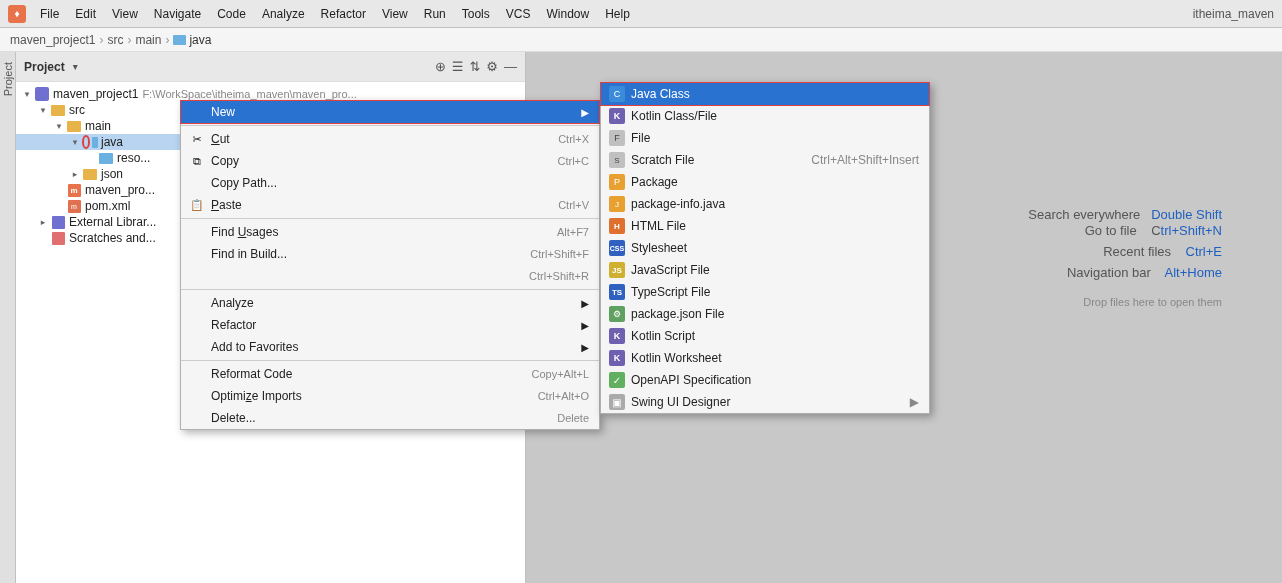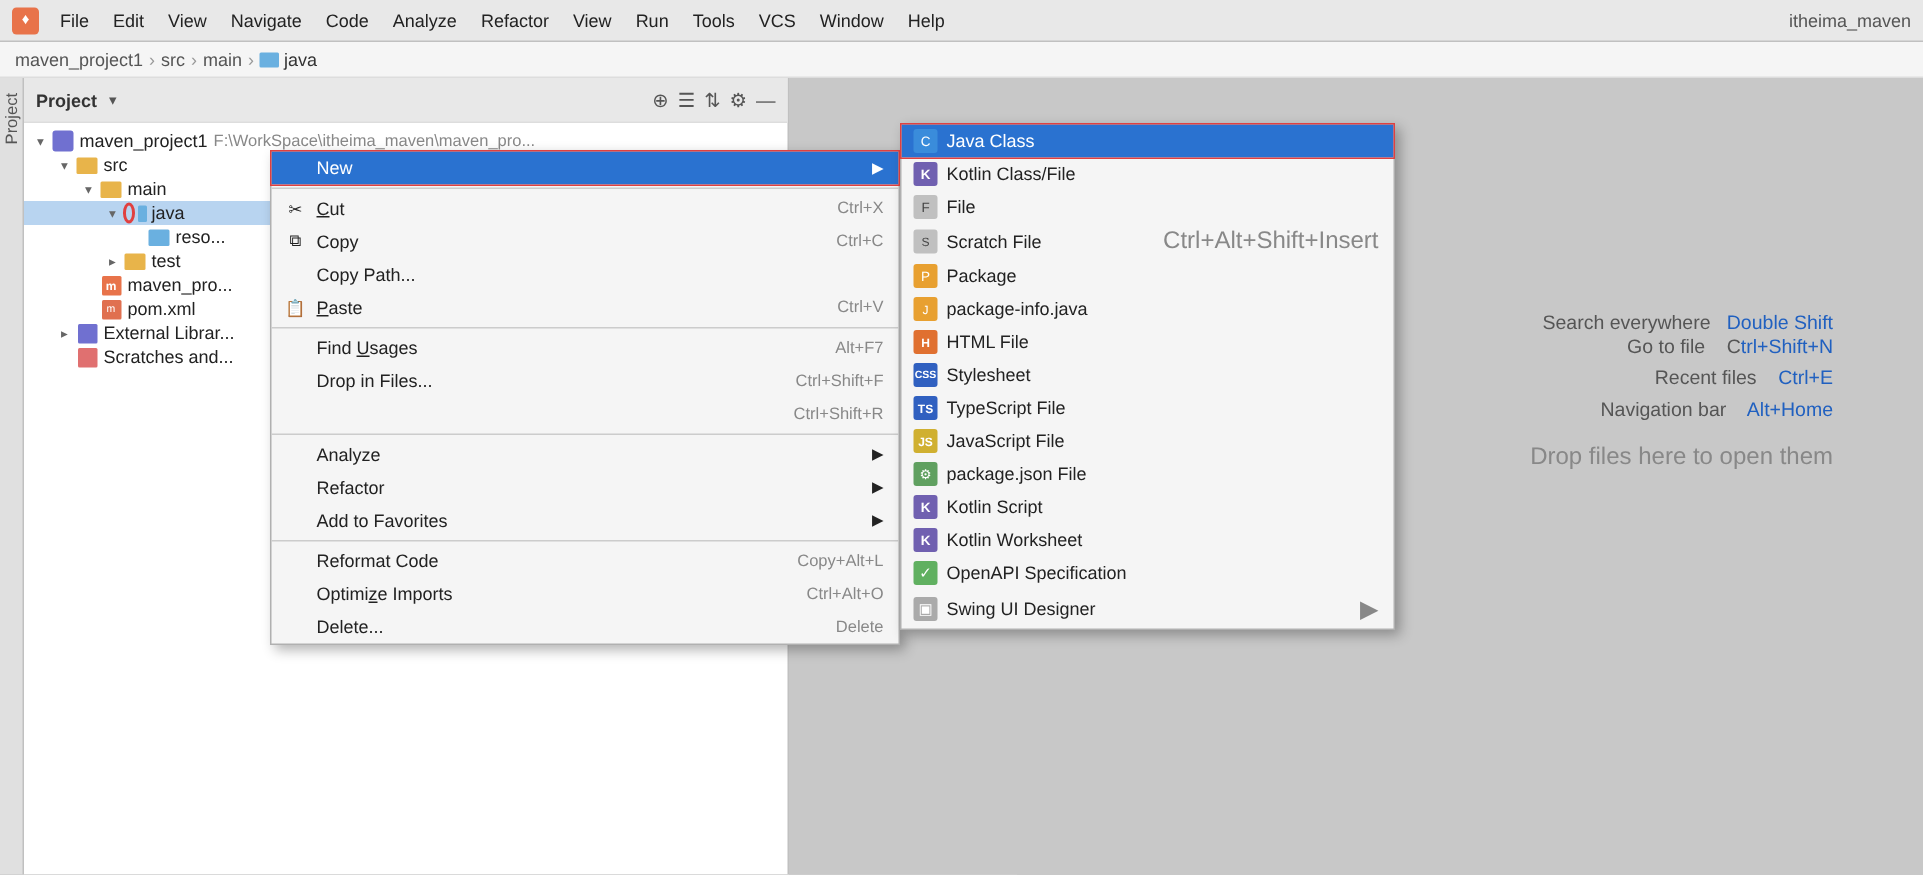--- a/index.html
+++ b/index.html
@@ -291,21 +291,21 @@
       gap: 6px;
       min-height: 22px;
     }
     .sub-item.highlighted {
       background: #2a72d0;
       color: white;
     }
     .sub-shortcut {
       margin-left: auto;
       color: #888;
-      font-size: 16px;
+      font-size: 12px;
     }
     .sub-icon {
       width: 16px;
       height: 16px;
       display: inline-flex;
       align-items: center;
       justify-content: center;
       font-size: 10px;
       flex-shrink: 0;
       border-radius: 2px;
@@ -452,21 +452,21 @@
         </span>
         <span class="tree-label">reso...</span>
       </div>
 
       <div class="tree-item">
         <span class="tree-indent" style="width:52px"></span>
         <span class="tree-arrow">▸</span>
         <span class="tree-icon">
           <span class="folder-icon"></span>
         </span>
-        <span class="tree-label">test</span>
+        <span class="tree-label">json</span>
       </div>
 
       <div class="tree-item">
         <span class="tree-indent" style="width:36px"></span>
         <span class="tree-arrow" style="visibility:hidden">▸</span>
         <span class="tree-icon">
           <span class="file-icon-m">m</span>
         </span>
         <span class="tree-label">maven_pro...</span>
       </div>
@@ -535,21 +535,21 @@
     <div class="ctx-separator"></div>
 
     <div class="ctx-item">
       <span class="ctx-icon"></span>
       <span class="ctx-label">Find <span class="ctx-underline">U</span>sages</span>
       <span class="ctx-shortcut">Alt+F7</span>
     </div>
 
     <div class="ctx-item">
       <span class="ctx-icon"></span>
-      <span class="ctx-label">Drop in Files...</span>
+      <span class="ctx-label">Find in Build...</span>
       <span class="ctx-shortcut">Ctrl+Shift+F</span>
     </div>
 
     <div class="ctx-item">
       <span class="ctx-icon"></span>
       <span class="ctx-shortcut">Ctrl+Shift+R</span>
     </div>
     <div class="ctx-separator"></div>
 
     <div class="ctx-item">
@@ -628,27 +628,27 @@
       <span class="sub-icon" style="background:#e07030;color:white;font-size:8px;font-weight:bold;">H</span>
       <span>HTML File</span>
     </div>
 
     <div class="sub-item">
       <span class="sub-icon" style="background:#3060c0;color:white;font-size:7px;font-weight:bold;">CSS</span>
       <span>Stylesheet</span>
     </div>
 
     <div class="sub-item">
+      <span class="sub-icon" style="background:#d0b030;color:white;font-size:8px;font-weight:bold;">JS</span>
+      <span>JavaScript File</span>
+    </div>
+
+    <div class="sub-item">
       <span class="sub-icon" style="background:#3060c0;color:white;font-size:8px;font-weight:bold;">TS</span>
       <span>TypeScript File</span>
-    </div>
-
-    <div class="sub-item">
-      <span class="sub-icon" style="background:#d0b030;color:white;font-size:8px;font-weight:bold;">JS</span>
-      <span>JavaScript File</span>
     </div>
 
     <div class="sub-item">
       <span class="sub-icon" style="background:#60a060;color:white;font-size:9px;">⚙</span>
       <span>package.json File</span>
     </div>
 
     <div class="sub-item">
       <span class="sub-icon" style="background:#7060b0;color:white;font-size:9px;font-weight:bold;">K</span>
       <span>Kotlin Script</span>
@@ -670,17 +670,17 @@
       <span class="sub-shortcut">▶</span>
     </div>
   </div>
 
   <div class="right-area">
     <div class="hint-text">
       <div>Search everywhere &nbsp;&nbsp;<span class="hint-link">Double Shift</span></div>
       <div style="margin-top:1px;">Go to file &nbsp;&nbsp; <span>C</span><span class="hint-link">trl+Shift+N</span></div>
       <div style="margin-top:6px;">Recent files &nbsp;&nbsp; <span class="hint-link">Ctrl+E</span></div>
       <div style="margin-top:6px;">Navigation b<span>ar</span> &nbsp;&nbsp; <span class="hint-link">Alt+Home</span></div>
-      <div style="margin-top:16px;font-size:16px;color:#888;">Drop files here to open them</div>
+      <div style="margin-top:16px;font-size:11px;color:#888;">Drop files here to open them</div>
     </div>
   </div>
 
 </div>
 
 </body></html>

